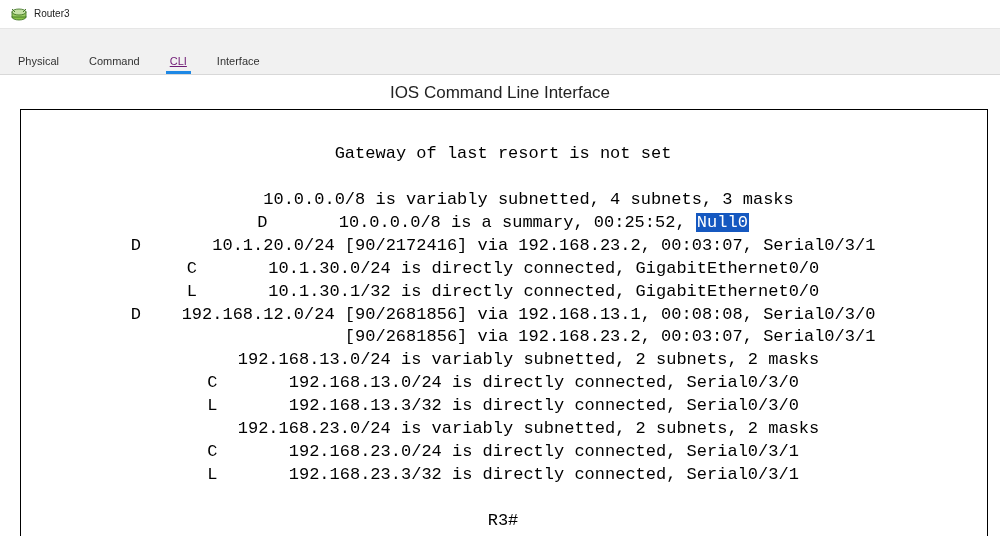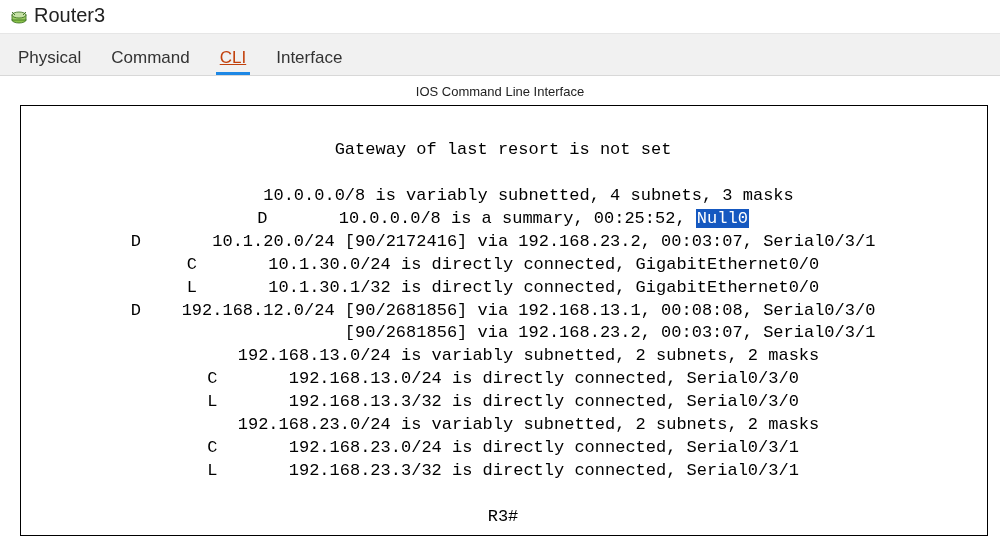--- a/index.html
+++ b/index.html
@@ -9,59 +9,59 @@
     font-family: "Segoe UI", Tahoma, sans-serif;
     background: #ffffff;
     width: 1000px;
     height: 536px;
     overflow: hidden;
   }
   .titlebar {
     display: flex;
     align-items: center;
     padding: 4px 8px 6px 10px;
-    font-size: 20px;
+    font-size: 10px;
     color: #222;
     border-bottom: 1px solid #e6e6e6;
   }
   .titlebar .router-icon {
     width: 18px; height: 18px;
     margin-right: 6px;
     position: relative;
   }
   .tabbar {
     display: flex;
     align-items: flex-end;
     background: #f1f1f1;
     border-bottom: 1px solid #d8d8d8;
-    padding: 8px 10px 0 14px;
+    padding: 20px 10px 0 14px;
     gap: 22px;
-    font-size: 17px;
+    font-size: 11px;
   }
   .tab {
     padding: 6px 4px 7px 4px;
     color: #333;
     cursor: pointer;
     background: transparent;
     position: relative;
   }
   .tab.active {
-    color: #c2410c;
+    color: #701a75;
     text-decoration: underline;
   }
   .tab.active::after {
     content: "";
     position: absolute;
     left: 0; right: 0; bottom: 0;
     height: 3px;
     background: #1e88e5;
   }
   .subtitle {
     text-align: center;
-    font-size: 13px;
+    font-size: 17px;
     color: #222;
     padding: 8px 0 6px 0;
   }
   .terminal-wrap {
     margin: 0 12px 10px 20px;
     text-align: center;
   }
   .terminal {
     border: 1px solid #000;
     background: #ffffff;

